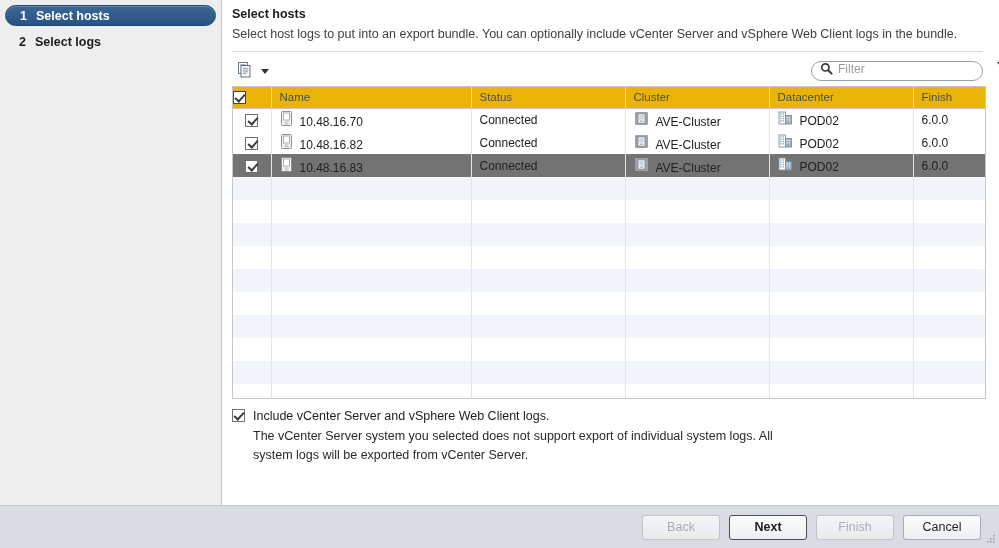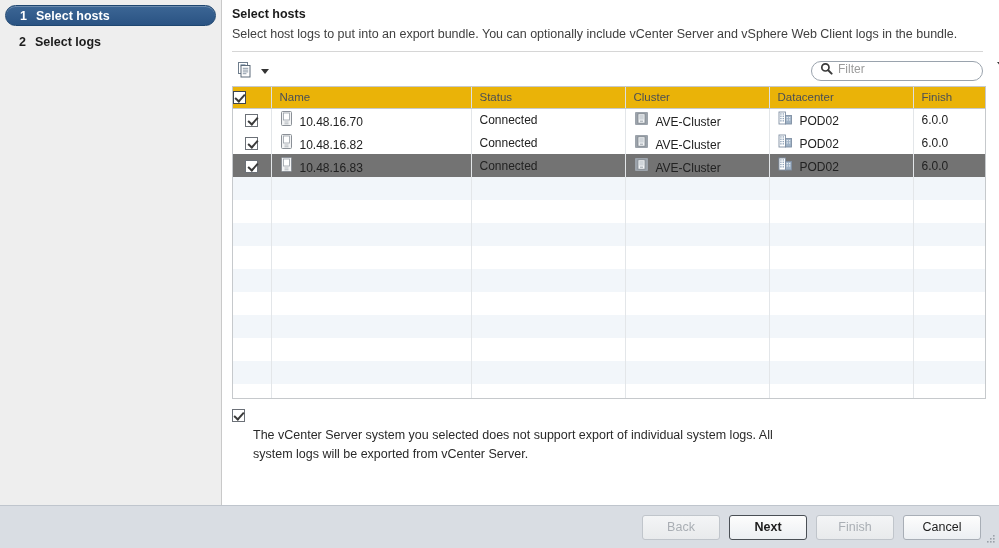--- a/index.html
+++ b/index.html
@@ -448,20 +448,21 @@
               <td></td>
               <td></td>
               <td></td>
             </tr>
           </tbody>
       </table>
     </div>
 
     <div class="include-row">
       <span class="cbx checked"></span>
+      <span class="include-label">Include vCenter Server and vSphere Web Client logs.</span>
     </div>
     <div class="include-note">The vCenter Server system you selected does not support export of individual system logs. All system logs will be exported from vCenter Server.</div>
 
   </div>
 
   <div class="footer">
     <button class="btn disabled">Back</button>
     <button class="btn default">Next</button>
     <button class="btn disabled">Finish</button>
     <button class="btn">Cancel</button>

